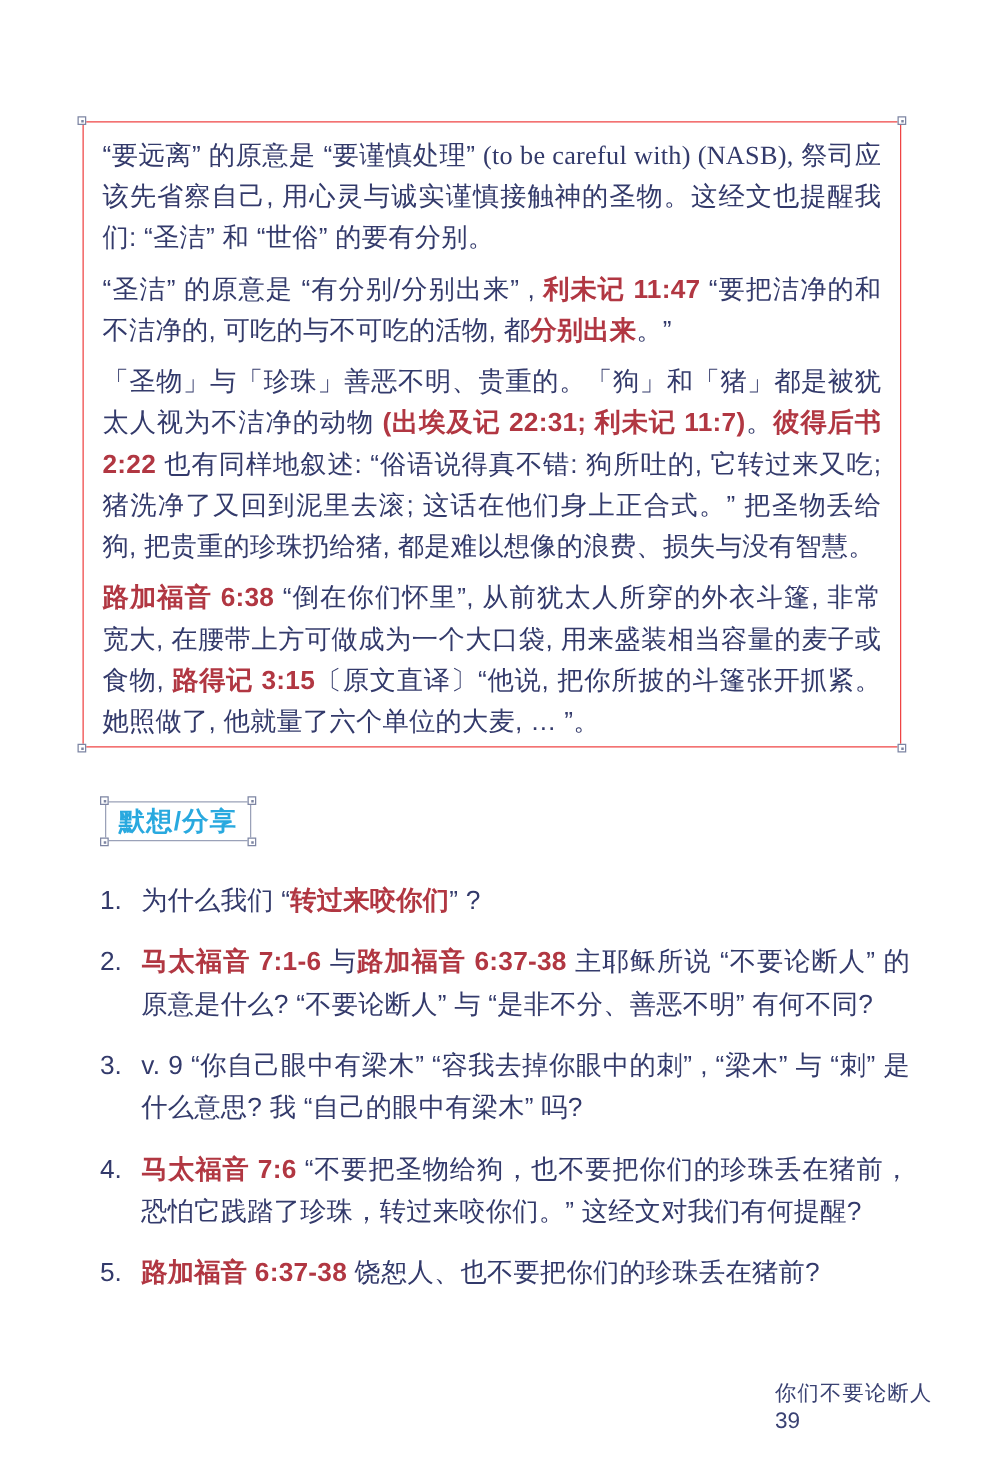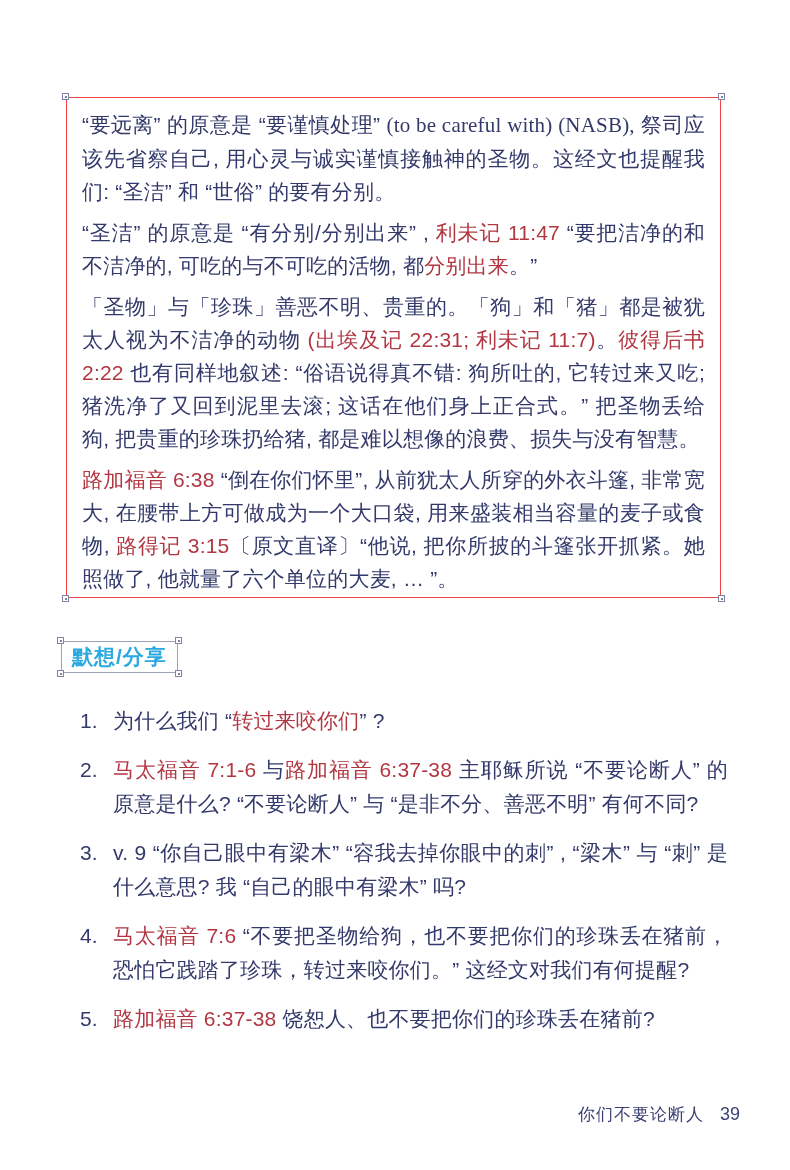--- a/index.html
+++ b/index.html
@@ -28,26 +28,26 @@
   
   .note-box{
     left:66px;top:97px;width:655px;height:501px;
     padding:10px 15px 0 15px;
   }
   .note-box p{
     margin:0 0 8px 0;font-size:21px;line-height:33px;
     text-align:justify;letter-spacing:0.2px;
   }
   .seg-navy{color:#333a6b;}
-  .seg-red{color:#b13742;}
+  .seg-red{color:#b13742;font-weight:bold;}
   .seg-latin{color:#333a6b;font-family:"Liberation Serif","DejaVu Serif",serif;}
 
   
   .section-label{
-    left:61px;top:641px;height:32px;min-width:108px;
+    left:84px;top:641px;height:32px;min-width:108px;
     display:flex;align-items:center;justify-content:flex-start;
     padding:1px 10px;border-color:#9aa1b8;
   }
   .section-label .label-text{
     color:#29a9df;font-size:21px;font-weight:bold;letter-spacing:1px;
   }
 
   
   .question-list{
     position:absolute;left:80px;top:704px;width:648px;
@@ -58,24 +58,24 @@
   .q-number{
     flex:0 0 33px;color:#333a6b;
   }
   .q-text{
     flex:1;text-align:justify;letter-spacing:0.2px;
   }
 
   
   .page-footer{
     position:absolute;right:50px;top:1103px;
-    display:flex;align-items:baseline;color:#3a4273;
+    display:flex;align-items:baseline;color:#3a4273;flex-direction:column;
   }
   .footer-title{font-size:17px;letter-spacing:1px;}
-  .footer-page{font-size:18px;margin-left:16px;}
+  .footer-page{font-size:18px;margin-left:6px;}
 </style>
 </head>
 <body>
 
 <div class="deco-box note-box">
   <span class="corner tl"></span>
   <span class="corner tr"></span>
   <span class="corner bl"></span>
   <span class="corner br"></span>
   <p><span class="seg-navy">“要远离” 的原意是 “要谨慎处理” </span><span class="seg-latin">(to be careful with) (NASB),</span><span class="seg-navy"> 祭司应该先省察自己, 用心灵与诚实谨慎接触神的圣物。这经文也提醒我们: “圣洁” 和 “世俗” 的要有分别。</span></p>

